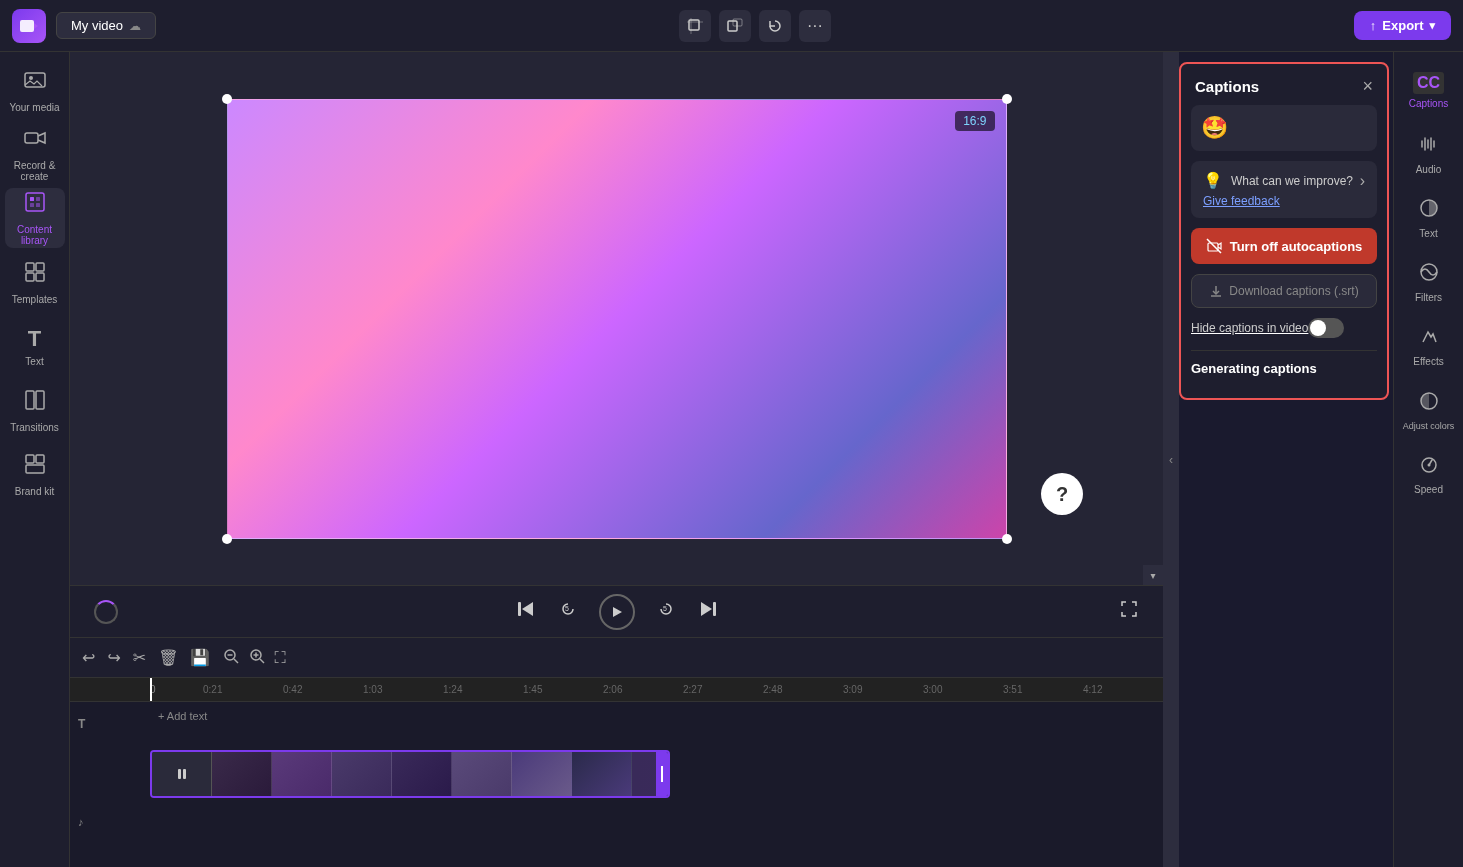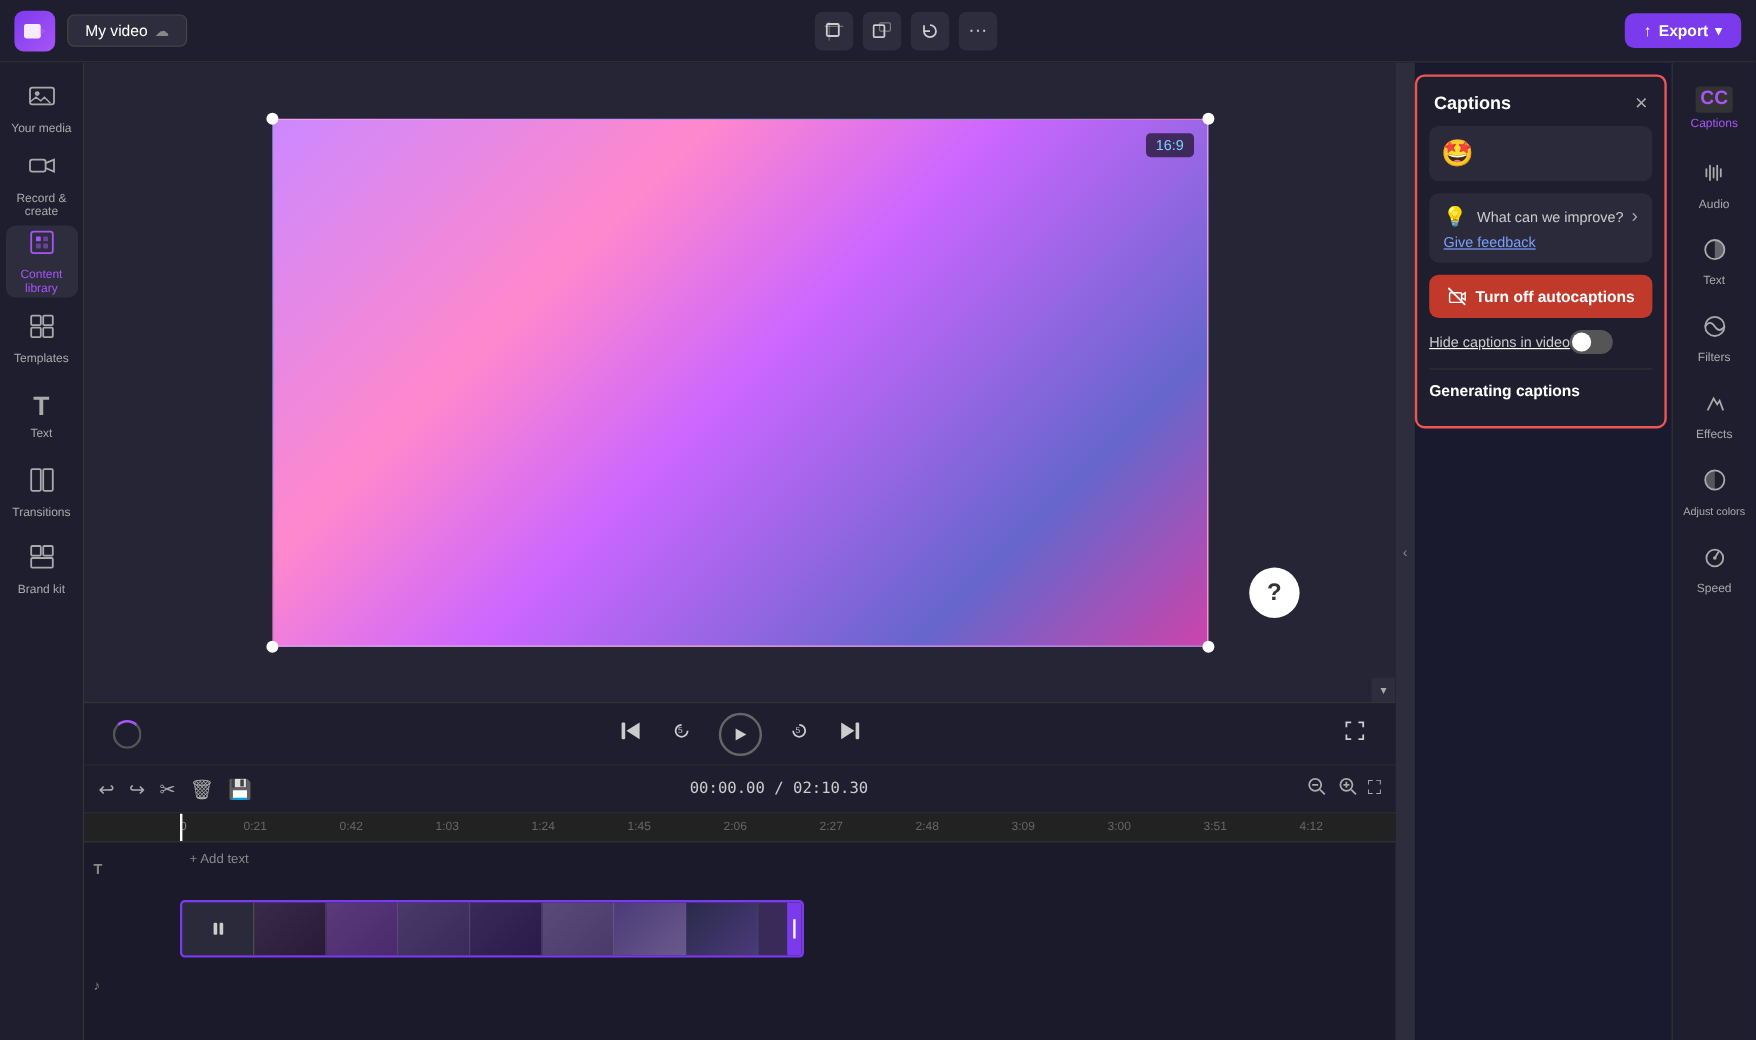--- a/index.html
+++ b/index.html
@@ -779,25 +779,20 @@
       </button>
     </div>
 
     <div class="timeline-area">
       <div class="timeline-toolbar">
         <button class="timeline-tool-btn">↩</button>
         <button class="timeline-tool-btn">↪</button>
         <button class="timeline-tool-btn">✂</button>
         <button class="timeline-tool-btn">🗑</button>
         <button class="timeline-tool-btn">💾</button>
-        <span class="timeline-time">
-          <span>00:00.00</span>
-          <span> / </span>
-          <span>02:10.30</span>
-        </span>
         <div class="timeline-zoom-btns">
           <button class="timeline-tool-btn">
             <svg width="18" height="18" viewBox="0 0 18 18" fill="none">
               <circle cx="8" cy="8" r="5" stroke="#aaa" stroke-width="1.5"></circle>
               <line x1="5.5" y1="8" x2="10.5" y2="8" stroke="#aaa" stroke-width="1.5"></line>
               <line x1="12" y1="12" x2="16" y2="16" stroke="#aaa" stroke-width="1.5"></line>
             </svg>
           </button>
           <button class="timeline-tool-btn">
             <svg width="18" height="18" viewBox="0 0 18 18" fill="none">
@@ -908,20 +903,28 @@
 
       <button class="turn-off-btn">
         <svg width="16" height="16" viewBox="0 0 16 16" fill="none">
           <rect x="2" y="5" width="10" height="8" rx="1" stroke="#fff" stroke-width="1.2" fill="none"></rect>
           <path d="M12 7 L15 5 L15 11 L12 9" stroke="#fff" stroke-width="1.2" fill="none"></path>
           <line x1="1" y1="1" x2="15" y2="15" stroke="#fff" stroke-width="1.5"></line>
         </svg>
         <span>Turn off autocaptions</span>
       </button>
 
+      <button class="download-captions-btn">
+        <svg width="14" height="14" viewBox="0 0 14 14" fill="none">
+          <path d="M7 2 L7 9" stroke="#888" stroke-width="1.5"></path>
+          <path d="M4 7 L7 10 L10 7" stroke="#888" stroke-width="1.5" fill="none"></path>
+          <path d="M2 12 L12 12" stroke="#888" stroke-width="1.5"></path>
+        </svg>
+        <span>Download captions (.srt)</span>
+      </button>
 
       <div class="hide-captions-row">
         <span class="hide-label">Hide captions in video</span>
         <div class="toggle-switch">
           <div class="toggle-knob"></div>
         </div>
       </div>
 
       <div class="divider"></div>
 

